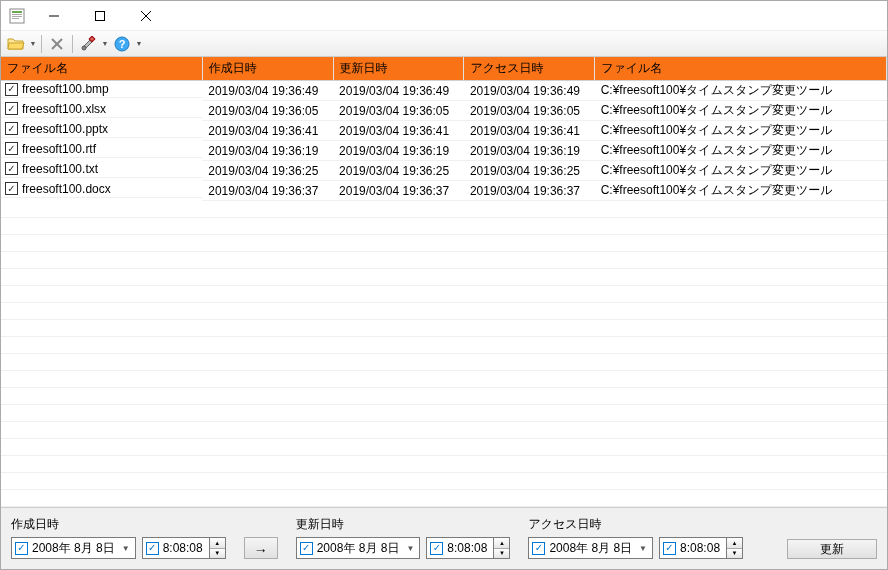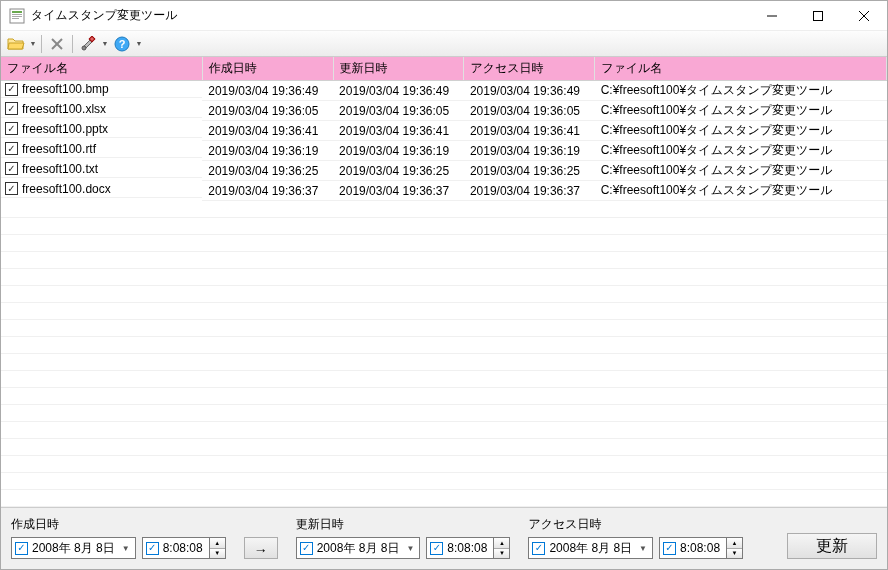--- a/index.html
+++ b/index.html
@@ -64,21 +64,21 @@
   overflow: auto;
   border-bottom: 1px solid #ccc;
   background: #fff;
 }
 table { width: 100%; border-collapse: collapse; table-layout: fixed; }
 th {
   text-align: left;
   font-weight: normal;
   font-size: 12px;
   padding: 3px 6px;
-  background: #f9a8d4;
+  background: #f97316;
   border-right: 1px solid #e0e0e0;
   border-bottom: 1px solid #d0d0d0;
   height: 22px;
   white-space: nowrap;
   overflow: hidden;
 }
 td {
   padding: 1px 6px;
   height: 17px;
   font-size: 12px;
@@ -151,45 +151,44 @@
   height: 22px;
   border: 1px solid #acacac;
   background: linear-gradient(#f5f5f5,#e1e1e1);
   display: flex;
   align-items: center;
   justify-content: center;
   font-size: 14px;
 }
 .update-btn {
   width: 90px;
-  height: 26px;
+  height: 20px;
   border: 1px solid #acacac;
   background: linear-gradient(#f5f5f5,#e1e1e1);
   display: flex;
   align-items: center;
   justify-content: center;
-  font-size: 16px;
+  font-size: 12px;
   margin-left: auto;
 }
 .folder-icon svg, .tool-icon svg { display: block; }
 </style>
 </head>
 <body>
 
 <div class="titlebar">
   <span class="app-icon">
     <svg width="16" height="16" viewBox="0 0 16 16">
         <rect x="1" y="1" width="14" height="14" fill="#fff" stroke="#888"></rect>
         <rect x="3" y="3" width="10" height="2" fill="#6aa84f"></rect>
         <rect x="3" y="6" width="10" height="1" fill="#aaa"></rect>
         <rect x="3" y="8" width="10" height="1" fill="#aaa"></rect>
         <rect x="3" y="10" width="7" height="1" fill="#aaa"></rect>
       </svg>
   </span>
-  <span class="title">タイムスタンプ変更ツール</span>
   <div class="win-controls">
     <div class="win-btn">
       <svg width="10" height="10">
           <line x1="0" y1="5" x2="10" y2="5" stroke="#000" stroke-width="1"></line>
         </svg>
     </div>
     <div class="win-btn">
       <svg width="10" height="10">
           <rect x="0.5" y="0.5" width="9" height="9" fill="none" stroke="#000" stroke-width="1"></rect>
         </svg>

